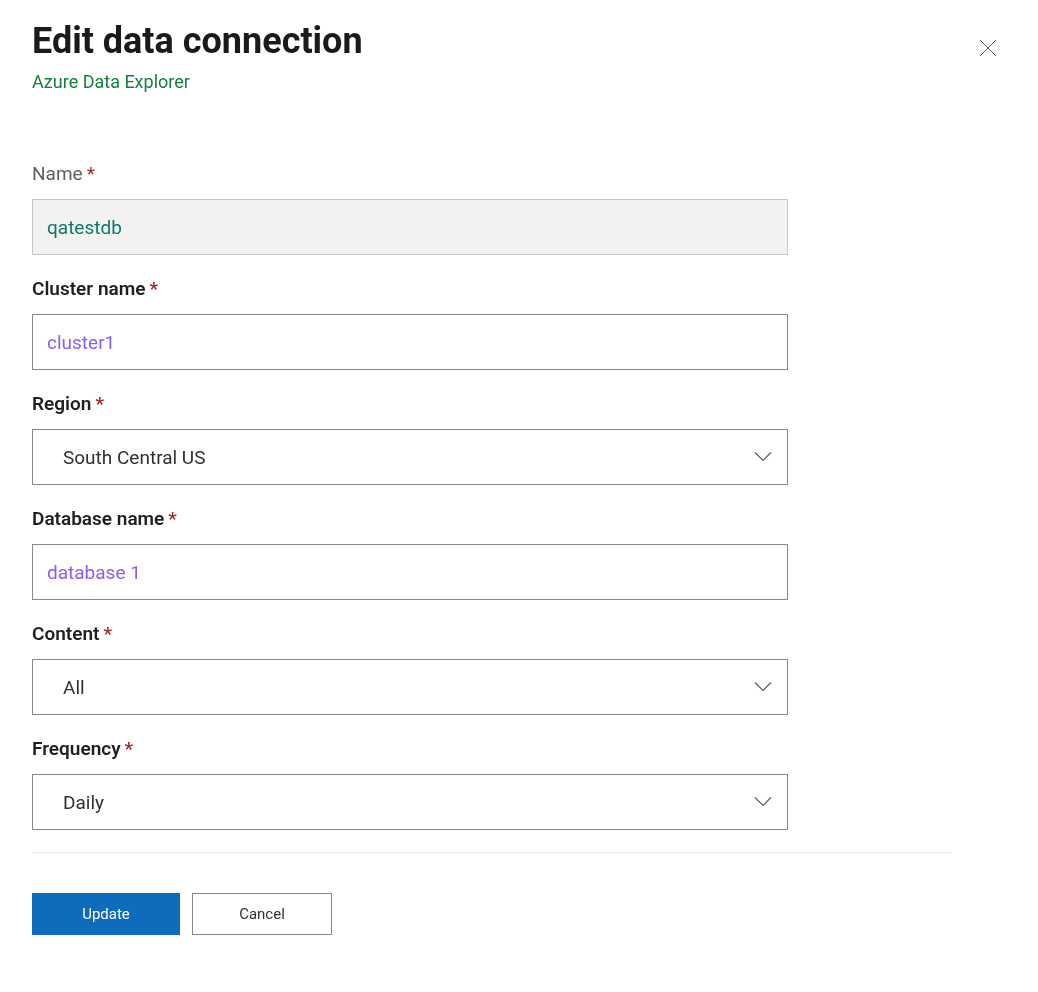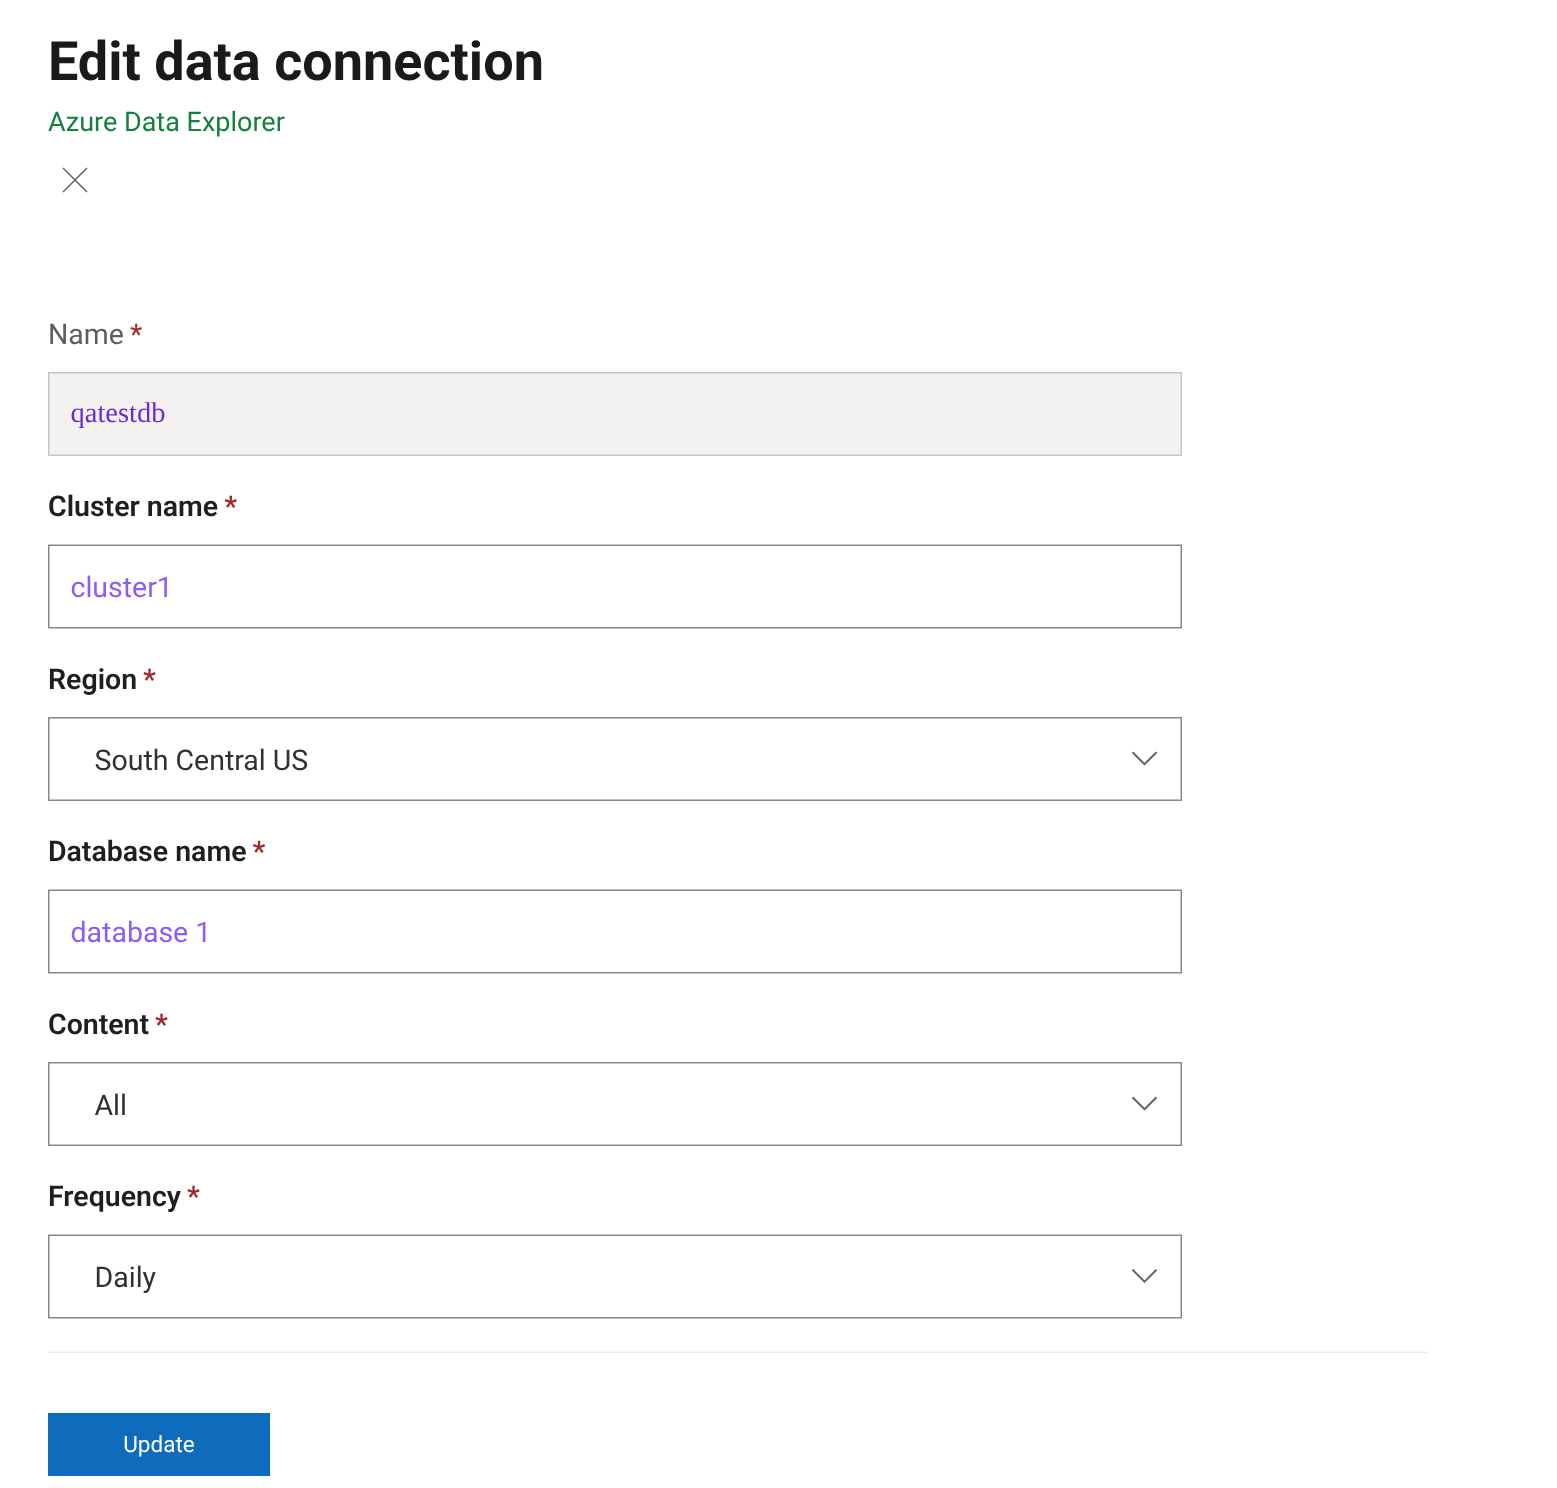--- a/index.html
+++ b/index.html
@@ -12,21 +12,20 @@
       background: #ffffff;
       color: #323130;
       width: 1038px;
       padding: 20px 32px 32px 32px;
     }
     .header {
       display: flex;
       justify-content: space-between;
       align-items: flex-start;
       margin-bottom: 8px;
-      flex-direction: column;
     }
     .title-block {
       display: flex;
       flex-direction: column;
     }
     .page-title {
       font-size: 36px;
       font-weight: 700;
       color: #1b1a19;
       line-height: 1.2;
@@ -77,23 +76,22 @@
       height: 56px;
       border: 1px solid #8a8886;
       padding: 0 14px;
       font-size: 19px;
       font-family: inherit;
       color: #8b5cf6;
       background: #ffffff;
     }
     .text-input.disabled {
       background: #f3f2f1;
-      color: #6d28d9;
+      color: #0f766e;
       border-color: #c8c6c4;
-      font-family: Liberation Serif, serif;
     }
     .select-wrapper {
       position: relative;
       width: 100%;
     }
     .select-display {
       width: 100%;
       height: 56px;
       border: 1px solid #8a8886;
       padding: 0 44px 0 30px;
@@ -229,13 +227,14 @@
       </span>
     </div>
   </div>
 
 </div>
 
 <hr class="divider">
 
 <div class="actions">
   <button class="btn primary">Update</button>
+  <button class="btn">Cancel</button>
 </div>
 
 </body></html>

